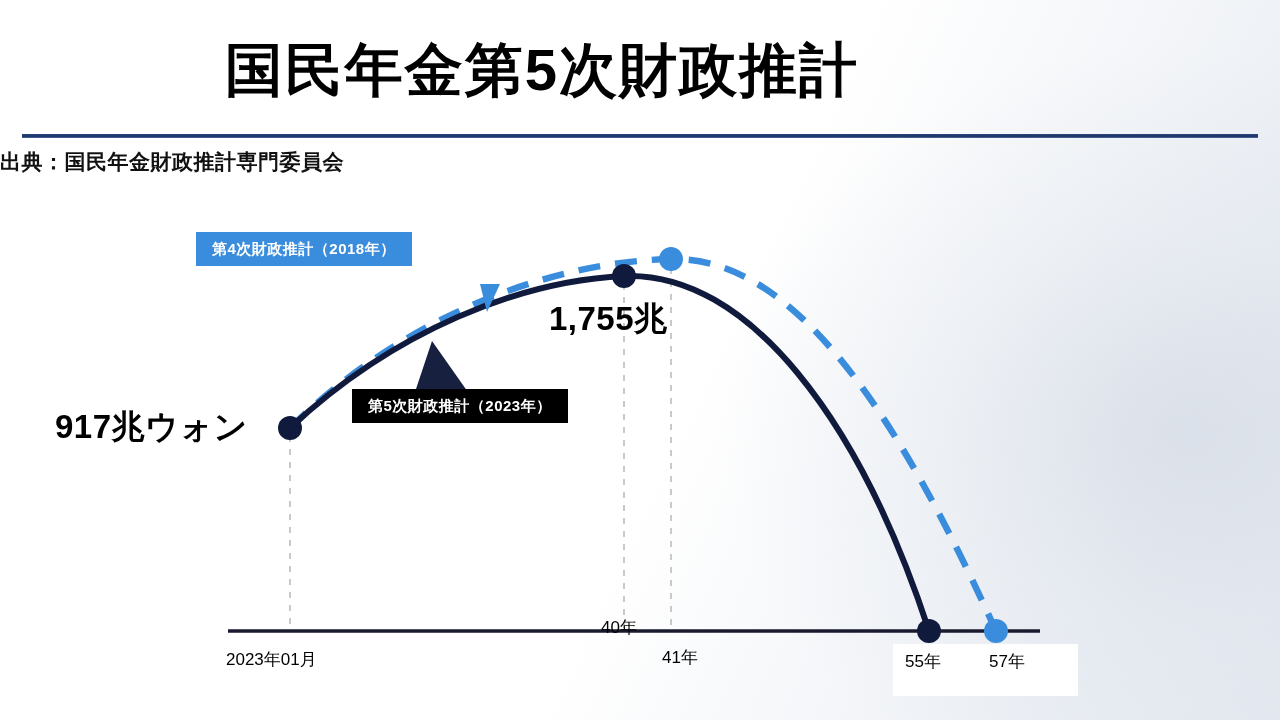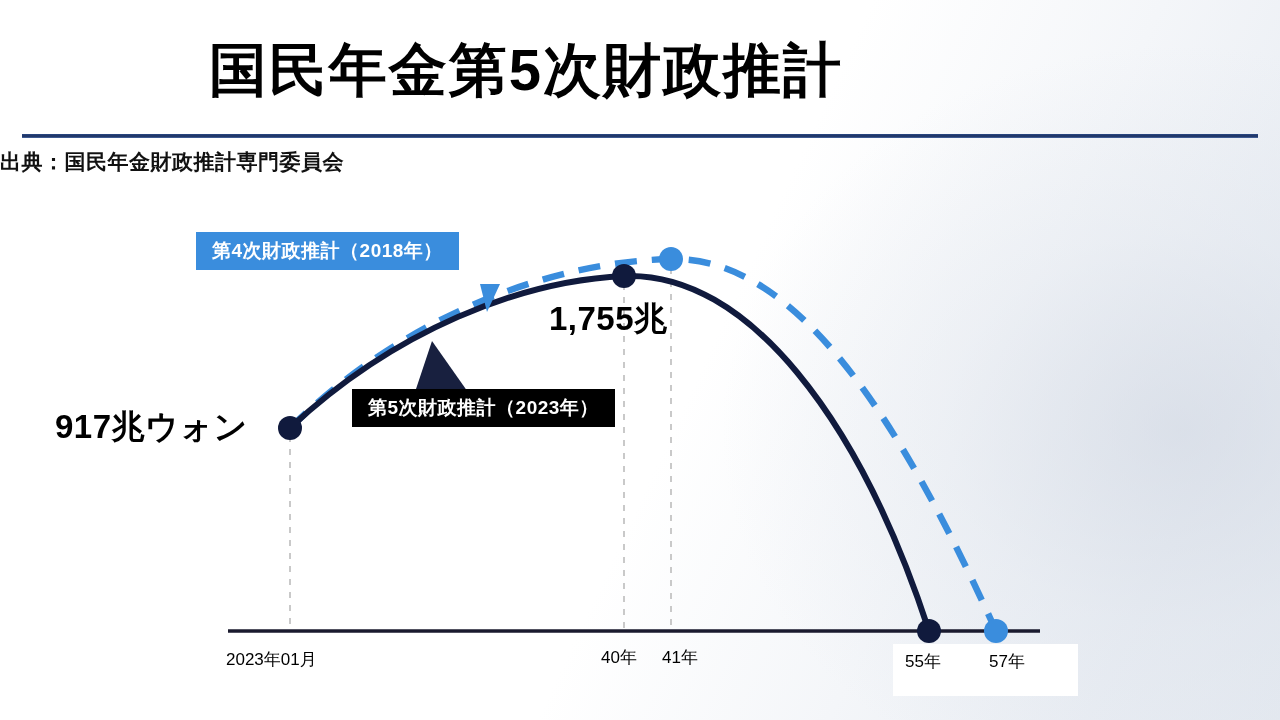--- a/index.html
+++ b/index.html
@@ -20,21 +20,21 @@
     height: 720px;
     background:
       radial-gradient(ellipse 620px 520px at 1180px 430px, rgba(205,212,224,0.55) 0%, rgba(219,225,234,0.32) 38%, rgba(255,255,255,0) 74%),
       linear-gradient(115deg, #ffffff 0%, #ffffff 54%, #f4f6f9 72%, #e9edf3 88%, #e4e9f0 100%);
     overflow: hidden;
   }
 
   
   #title {
     position: absolute;
-    left: 0;
+    left: 16px;
     top: 40px;
     width: 1052px;
     text-align: center;
     font-size: 58px;
     font-weight: bold;
     letter-spacing: 2px;
     color: #000000;
     line-height: 1.05;
     white-space: nowrap;
   }
@@ -64,21 +64,21 @@
     position: absolute;
     left: 0;
     top: 0;
     width: 1280px;
     height: 720px;
   }
 
   
   .callout {
     position: absolute;
-    font-size: 19px;
+    font-size: 15px;
     font-weight: bold;
     letter-spacing: 0.5px;
     white-space: nowrap;
     padding: 9px 16px 10px 16px;
     line-height: 1;
   }
   #label-4th {
     left: 196px;
     top: 232px;
     background: #3a8ddd;
@@ -125,21 +125,21 @@
 
   
   .tick {
     position: absolute;
     font-size: 17px;
     font-weight: normal;
     color: #000000;
     white-space: nowrap;
   }
   #tick-start { left: 226px; top: 648px; }
-  #tick-40    { left: 601px; top: 646px; }
+  #tick-40    { left: 601px; top: 616px; }
   #tick-41    { left: 662px; top: 646px; }
 
   #endbox {
     position: absolute;
     left: 893px;
     top: 644px;
     width: 185px;
     height: 52px;
     background: #ffffff;
   }

